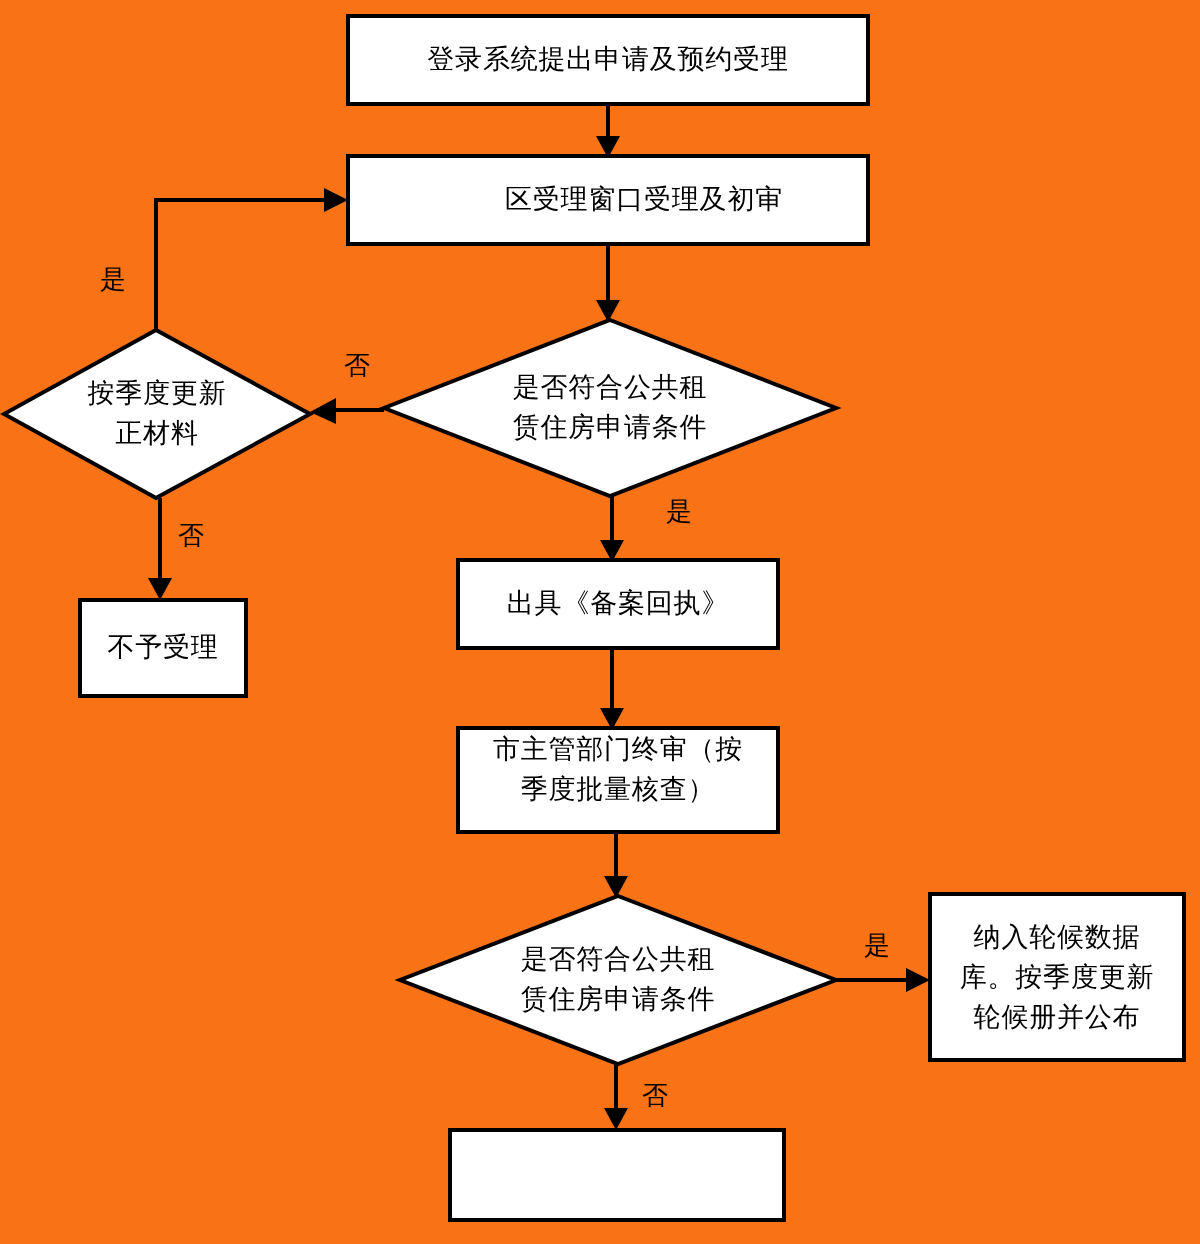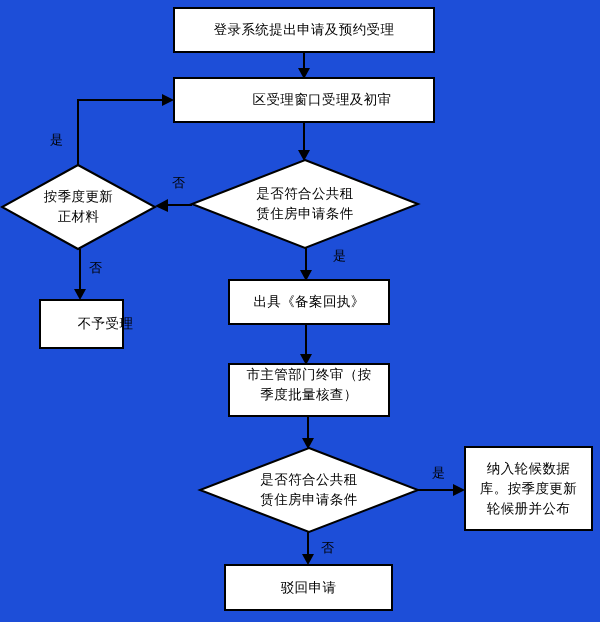--- a/index.html
+++ b/index.html
@@ -9,21 +9,21 @@
   }
   body {
     width: 600px;
     height: 622px;
     font-family: "Liberation Sans", "DejaVu Sans", sans-serif;
   }
   #flow-root {
     position: relative;
     width: 600px;
     height: 622px;
-    background: #1d4ed8;
+    background: #f97316;
     overflow: hidden;
   }
   svg.flow-canvas {
     position: absolute;
     left: 0;
     top: 0;
     width: 600px;
     height: 622px;
   }
   .node-shape {
@@ -126,35 +126,34 @@
   <div class="node-text" style="left:174px; top:8px; width:260px; height:44px;">登录系统提出申请及预约受理</div>
 
   <div class="node-text" style="left:192px; top:78px; width:260px; height:44px;font-family:Liberation Serif, serif;">区受理窗口受理及初审</div>
 
   <div class="node-text" style="left:26px; top:165px; width:105px; height:84px;">按季度更新
 正材料</div>
 
   <div class="node-text" style="left:225px; top:162px; width:160px; height:84px;">是否符合公共租
 赁住房申请条件</div>
 
-  <div class="node-text" style="left:40px; top:300px; width:83px; height:48px;padding-left:24px;">不予受理</div>
+  <div class="node-text" style="left:40px; top:300px; width:83px; height:48px;">不予受理</div>
 
   <div class="node-text" style="left:229px; top:280px; width:160px; height:44px;border-radius:10px;">出具《备案回执》</div>
 
   <div class="node-text" style="left:231px; top:364px; width:156px; height:41px;">市主管部门终审（按
 季度批量核查）</div>
 
   <div class="node-text" style="left:229px; top:448px; width:160px; height:84px;">是否符合公共租
 赁住房申请条件</div>
 
   <div class="node-text" style="left:467px; top:447px; width:123px; height:83px;">纳入轮候数据
 库。按季度更新
 轮候册并公布</div>
 
-  <div class="node-text" style="left:225px; top:565px; width:167px; height:45px;">驳回申请</div>
 
   <div class="edge-label" style="left:50px; top:133px;">是</div>
 
   <div class="edge-label" style="left:89px; top:261px;">否</div>
 
   <div class="edge-label" style="left:172px; top:176px;">否</div>
 
   <div class="edge-label" style="left:333px; top:249px;">是</div>
 
   <div class="edge-label" style="left:432px; top:466px;">是</div>

